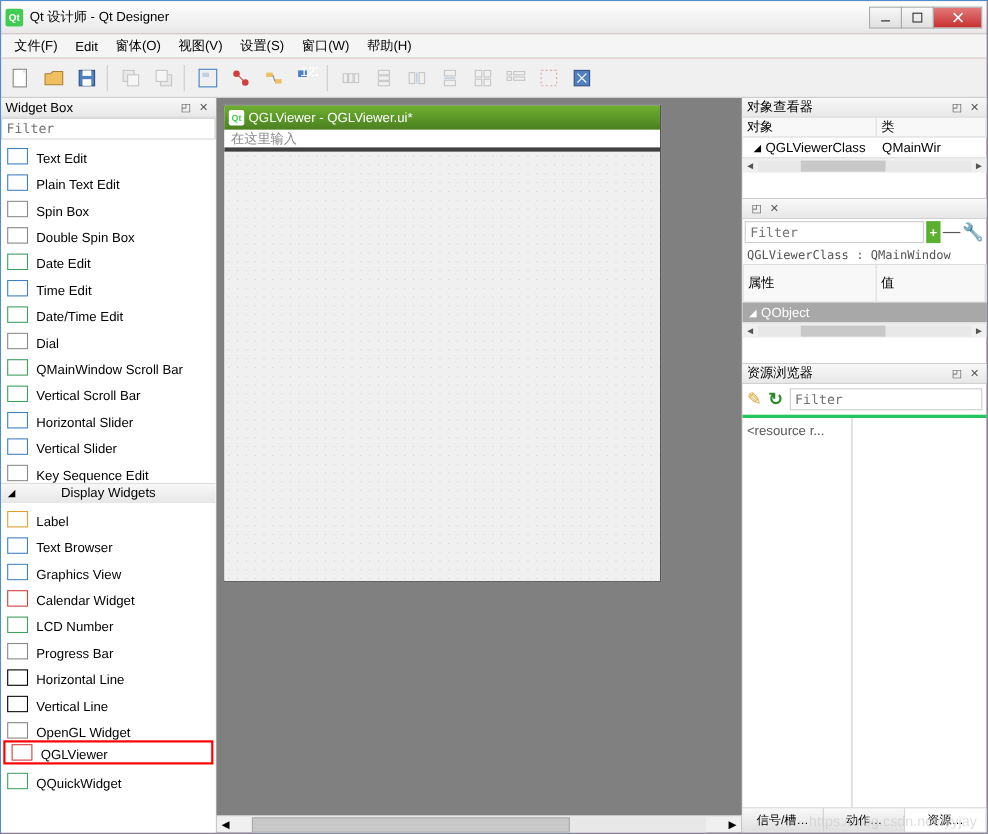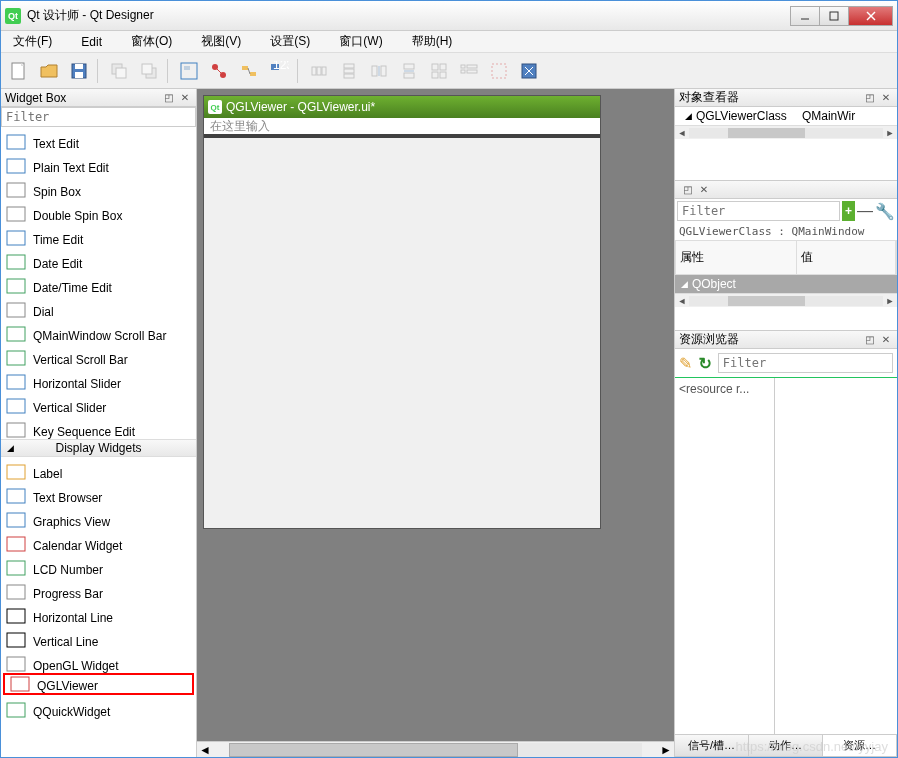--- a/index.html
+++ b/index.html
@@ -9,21 +9,21 @@
 .window { width: 898px; height: 758px; border: 1px solid #4a90d9; display: flex; flex-direction: column; background: #c2410c; }
 .titlebar { height: 30px; background: linear-gradient(#fff, #e8e8e8); display: flex; align-items: center; padding: 0 4px; border-bottom: 1px solid #ccc; }
 .titlebar-icon { width: 16px; height: 16px; background: #41cd52; border-radius: 2px; margin-right: 6px; display: inline-flex; align-items: center; justify-content: center; color: #fff; font-size: 9px; font-weight: bold; }
 .titlebar-title { flex: 1; color: #000; }
 .win-btns { display: flex; gap: 0; }
 .win-btn { width: 30px; height: 20px; border: 1px solid #aaa; background: linear-gradient(#f8f8f8,#e0e0e0); display: flex; align-items: center; justify-content: center; margin-left: -1px; }
 .win-btn.close { background: linear-gradient(#e27a7a,#c83030); color: #fff; width: 45px; }
 .win-btn svg { width: 10px; height: 10px; }
 
 
-.menubar { height: 22px; background: #f5f5f5; display: flex; align-items: center; padding: 0 4px; border-bottom: 1px solid #ddd; gap: 13px; }
+.menubar { height: 22px; background: #f5f5f5; display: flex; align-items: center; padding: 0 4px; border-bottom: 1px solid #ddd; }
 .menu-item { padding: 2px 8px; color: #000; }
 
 
 .toolbar { height: 36px; background: #f0f0f0; display: flex; align-items: center; padding: 2px 4px; border-bottom: 1px solid #ccc; gap: 2px; }
 .tool-btn { width: 28px; height: 28px; border: 1px solid transparent; display: flex; align-items: center; justify-content: center; }
 .tool-sep { width: 4px; height: 24px; border-left: 1px solid #ccc; margin: 0 2px; }
 
 
 .main { flex: 1; display: flex; overflow: hidden; }
 .left-panel { width: 196px; display: flex; flex-direction: column; border-right: 1px solid #ccc; background: #fff; }
@@ -63,21 +63,21 @@
 .prop-filter-row { display: flex; align-items: center; padding: 2px; gap: 2px; }
 .prop-filter-row input { flex: 1; height: 20px; border: 1px solid #ccc; padding: 0 4px; font-family: monospace; color: #888; }
 .plus-btn { width: 20px; height: 20px; background: #5cb030; display: flex; align-items: center; justify-content: center; color: #fff; font-weight: bold; }
 .minus-btn { width: 20px; height: 20px; display: flex; align-items: center; justify-content: center; color: #555; font-size: 16px; }
 .prop-class-label { padding: 2px 4px; font-family: monospace; color: #555; font-size: 11px; }
 .prop-header { display: flex; height: 35px; background: #f8f8f8; border: 1px solid #ddd; }
 .prop-row { height: 18px; background: #a8a8a8; color: #fff; display: flex; align-items: center; padding: 0 6px; }
 .resource-row { display: flex; align-items: center; padding: 4px; gap: 6px; }
 .pencil-icon { color: #e0a030; font-size: 16px; }
 .reload-icon { color: #2a8a2a; font-size: 16px; font-weight: bold; }
-.resource-body { flex: 1; display: flex; border-top: 1px solid #22c55e; }
+.resource-body { flex: 1; display: flex; border-top: 3px solid #22c55e; }
 .resource-left { width: 100px; border-right: 1px solid #ccc; padding: 4px; color: #555; }
 .resource-right { flex: 1; }
 .bottom-tabs { height: 22px; display: flex; border-top: 1px solid #ccc; }
 .btab { flex: 1; border-right: 1px solid #ccc; background: linear-gradient(#f8f8f8,#e0e0e0); display: flex; align-items: center; justify-content: center; font-size: 11px; }
 .btab.active { background: #fff; }
 
 
 .mini-hscroll { height: 14px; display: flex; align-items: center; background: #f0f0f0; border-top: 1px solid #ddd; }
 .mini-hscroll .arrow { width: 14px; text-align: center; font-size: 9px; color: #555; }
 .mini-hscroll .track { flex: 1; height: 10px; background: #e8e8e8; position: relative; }
@@ -279,32 +279,32 @@
             <span class="widget-icon">
               <svg width="20" height="16">
                 <rect x="1" y="1" width="18" height="14" fill="none" stroke="#888"></rect>
               </svg>
             </span>
             <span>Double Spin Box</span>
           </div>
           <div class="widget-item">
             <span class="widget-icon">
               <svg width="20" height="16">
+                <rect x="1" y="1" width="18" height="14" fill="none" stroke="#40a060"></rect>
+              </svg>
+            </span>
+            <span>Date Edit</span>
+          </div>
+          <div class="widget-item">
+            <span class="widget-icon">
+              <svg width="20" height="16">
                 <rect x="1" y="1" width="18" height="14" fill="none" stroke="#4080c0"></rect>
               </svg>
             </span>
             <span>Time Edit</span>
-          </div>
-          <div class="widget-item">
-            <span class="widget-icon">
-              <svg width="20" height="16">
-                <rect x="1" y="1" width="18" height="14" fill="none" stroke="#40a060"></rect>
-              </svg>
-            </span>
-            <span>Date Edit</span>
           </div>
           <div class="widget-item">
             <span class="widget-icon">
               <svg width="20" height="16">
                 <rect x="1" y="1" width="18" height="14" fill="none" stroke="#40a060"></rect>
               </svg>
             </span>
             <span>Date/Time Edit</span>
           </div>
           <div class="widget-item">
@@ -473,20 +473,24 @@
     </div>
 
     <div class="right-panel">
 
       <div class="right-section" style="height:92px">
         <div class="dock-header">
           <span class="title">对象查看器</span>
           <span class="dock-btn">◰</span>
           <span class="dock-btn">✕</span>
         </div>
+        <div class="obj-header-row">
+          <div class="obj-col" style="width:55%">对象</div>
+          <div class="obj-col" style="flex:1">类</div>
+        </div>
         <div class="obj-row">
           <span style="margin-right:4px;font-size:9px">◢</span>
           <span style="width:50%">QGLViewerClass</span>
           <span>QMainWir</span>
         </div>
         <div class="mini-hscroll">
           <span class="arrow">◄</span>
             <div class="track">
               <div class="thumb"></div>
             </div>

